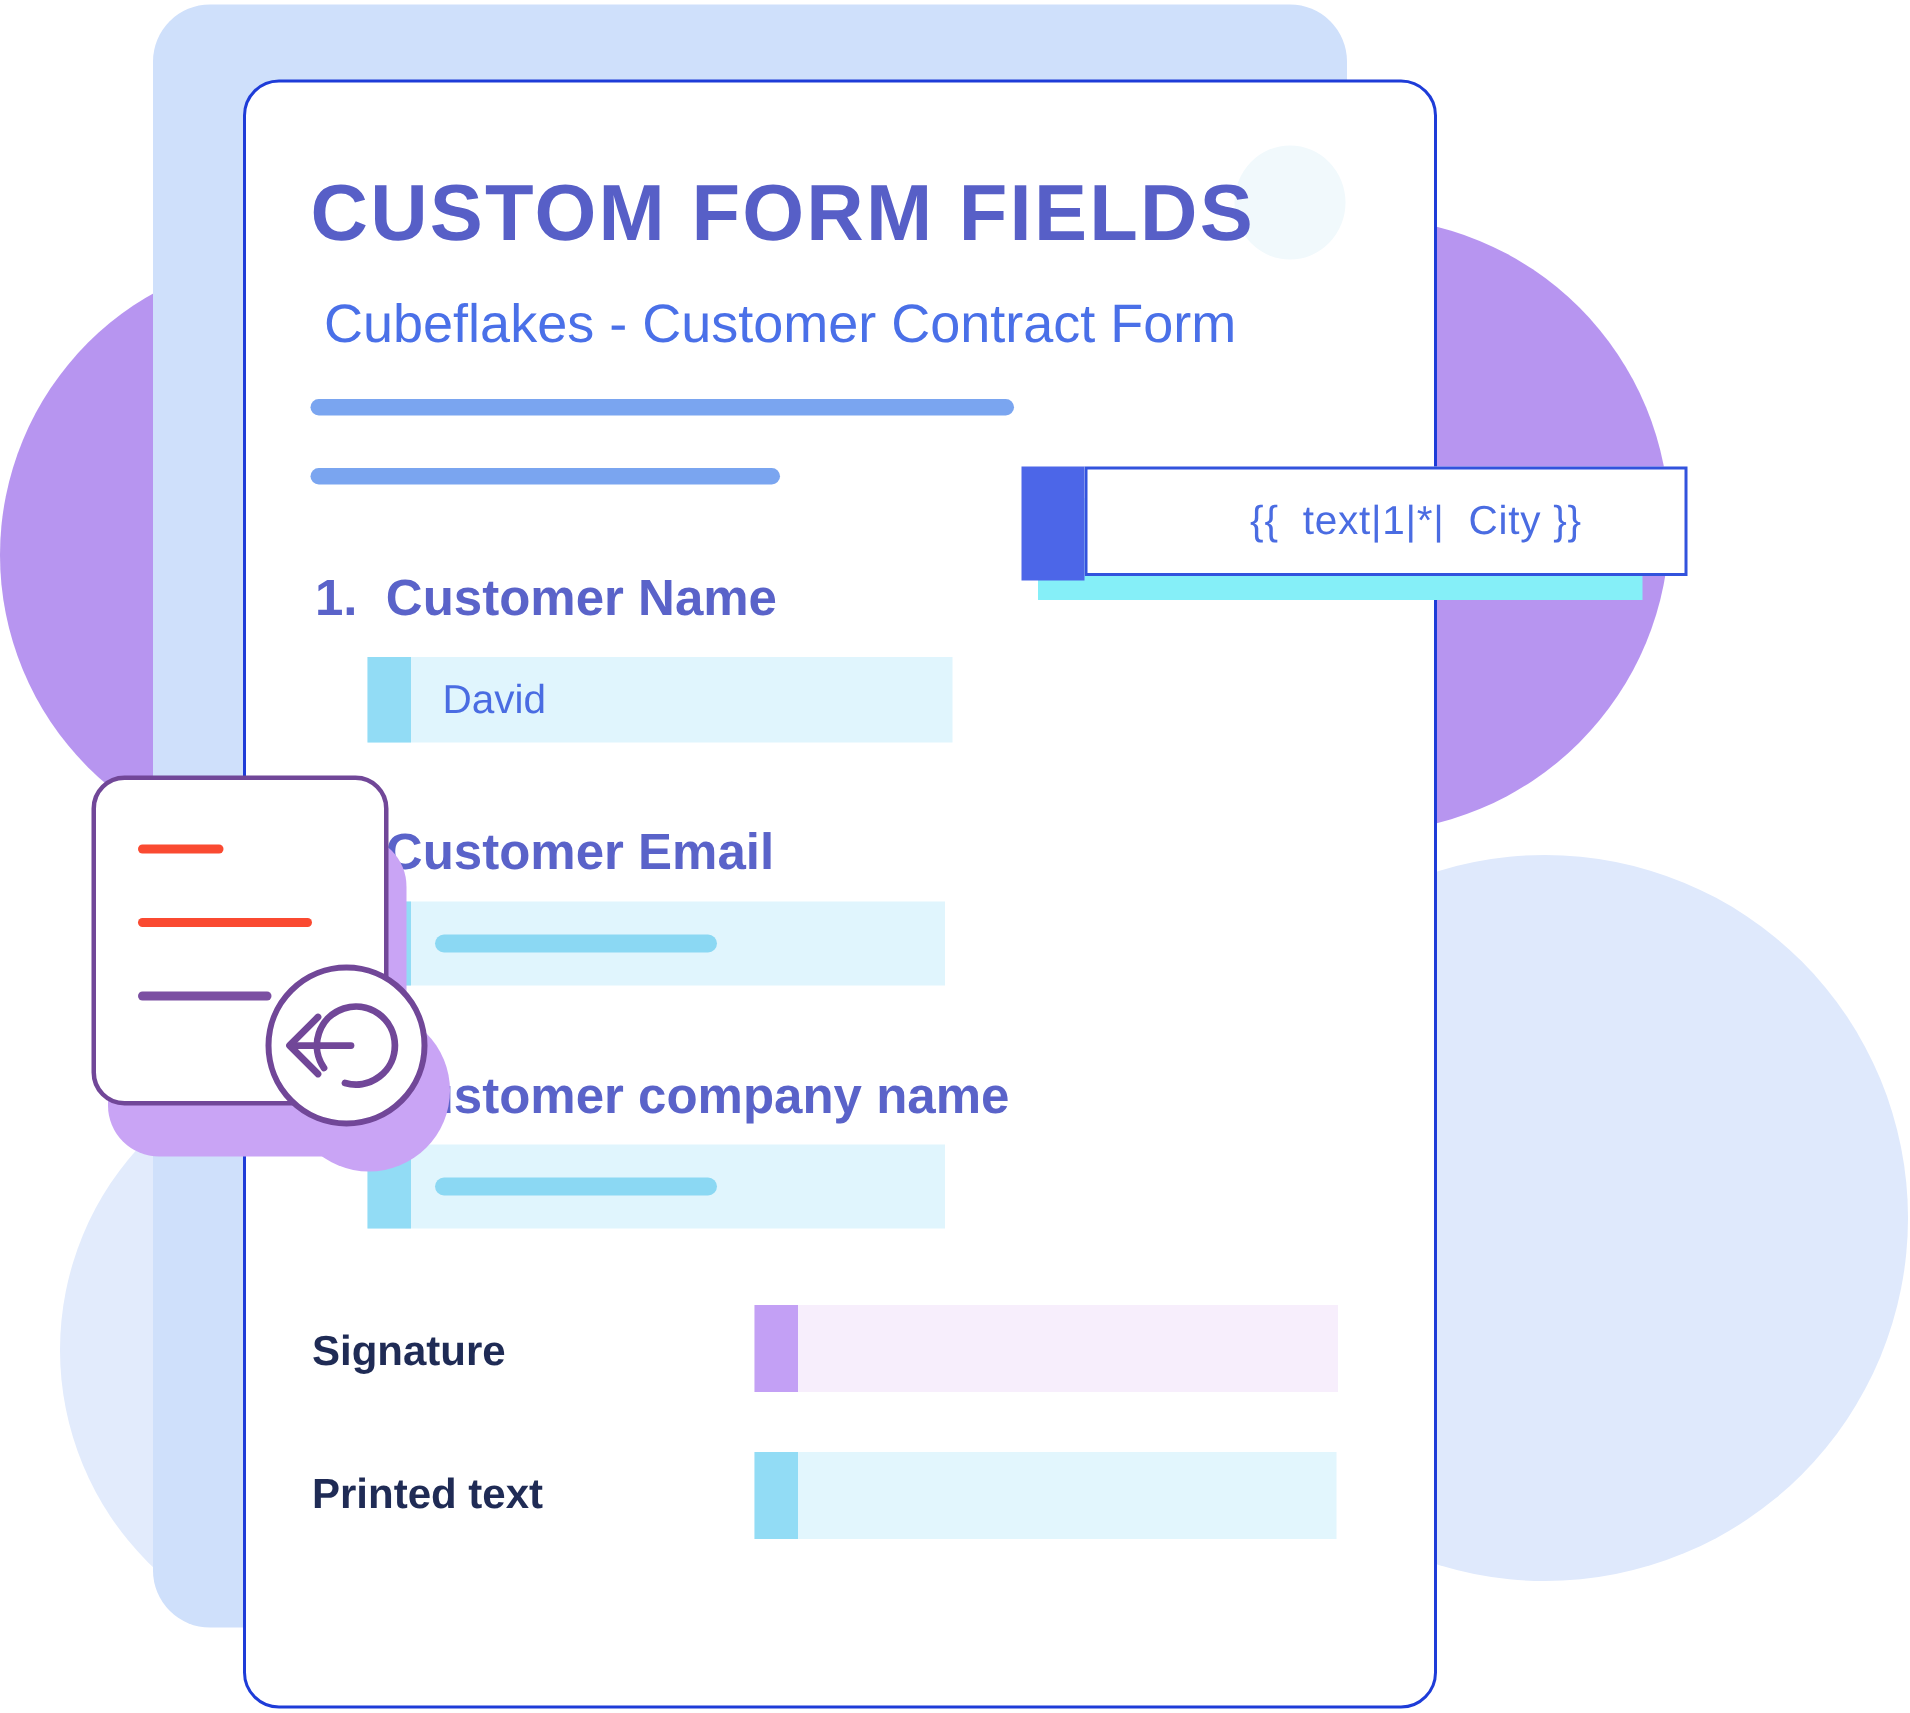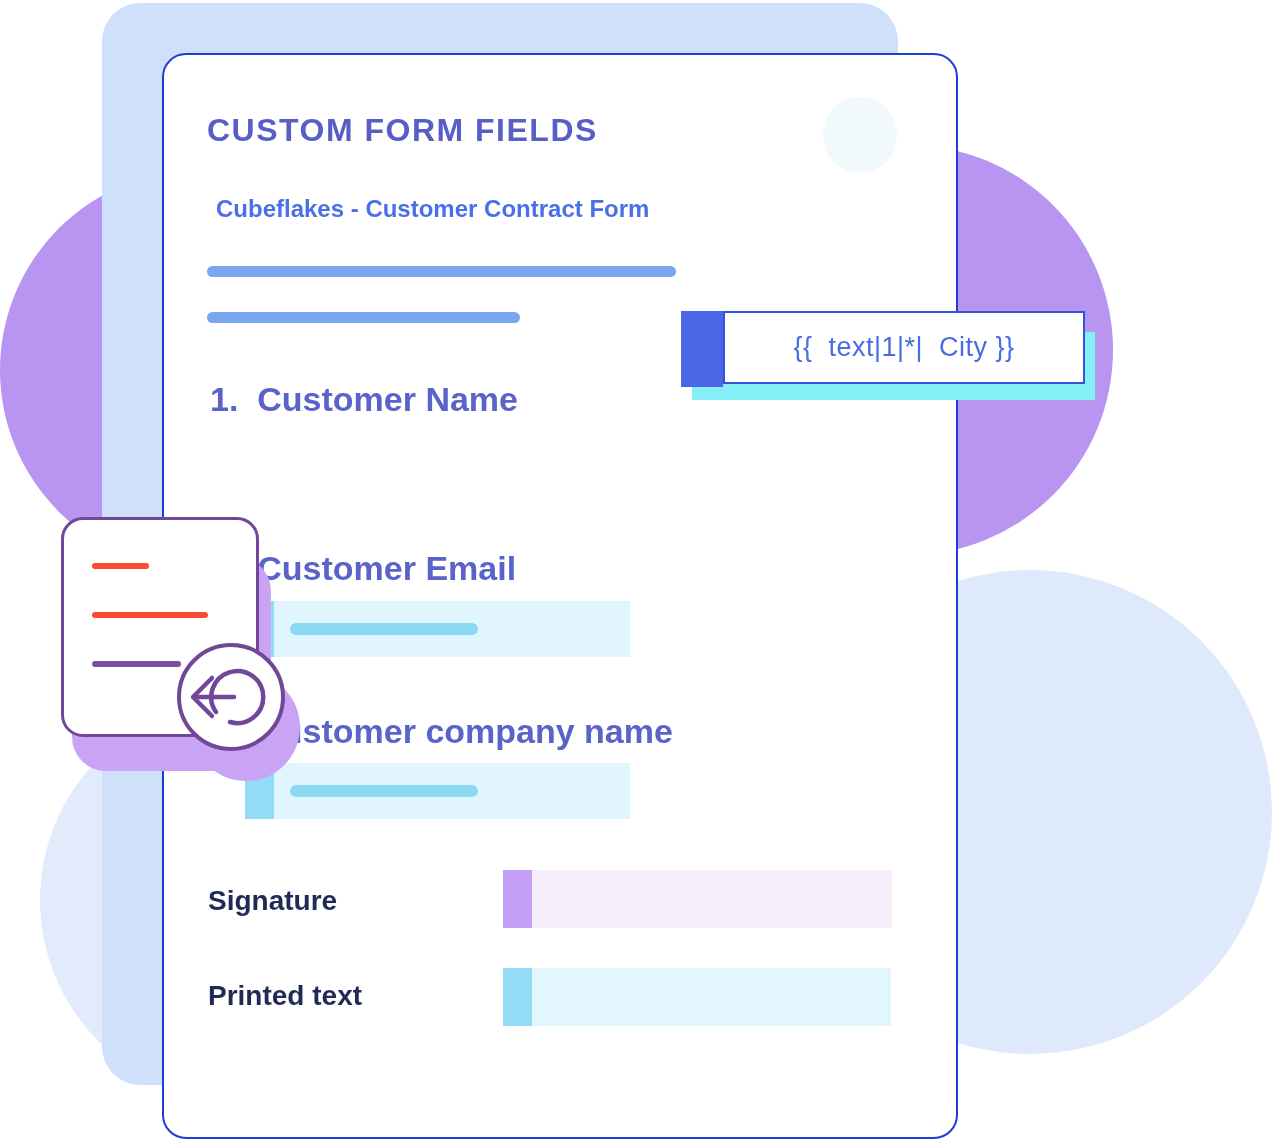--- a/index.html
+++ b/index.html
@@ -14,24 +14,24 @@
   .blue-blob-bg{background:#e2ebfc;}
   .bg-sheet{
     background:#cfe0fb;border-radius:38px;
   }
   
   .form-card{
     background:#ffffff;border:2px solid #1e3cd8;border-radius:24px;
   }
   .hl-ellipse{background:#f1f9fc;border-radius:50%;}
   .title{
-    color:#575fc7;font-size:32px;font-weight:bold;letter-spacing:1.5px;white-space:pre;
+    color:#575fc7;font-size:53px;font-weight:bold;letter-spacing:1.5px;white-space:pre;
   }
   .subtitle{
-    color:#4a70e8;font-size:24px;font-weight:bold;white-space:pre;
+    color:#4a70e8;font-size:36px;font-weight:normal;white-space:pre;
   }
   .rule{background:#7aa5f0;border-radius:6px;height:11px;}
   .field-label{
     color:#5a63c9;font-size:34px;font-weight:bold;white-space:pre;
   }
   .navy-label{
     color:#1f2b55;font-size:28px;font-weight:bold;white-space:pre;
   }
   .input-field{background:#e0f5fd;}
   .input-accent{position:absolute;left:0;top:0;width:29px;height:100%;background:#92dcf5;}
@@ -42,21 +42,21 @@
   .ph-line{position:absolute;left:45px;top:22px;width:188px;height:12px;border-radius:6px;background:#8bd8f3;}
   .sig-field{background:#f7eefc;}
   .sig-accent{position:absolute;left:0;top:0;width:29px;height:100%;background:#c3a0f5;}
   .print-field{background:#e2f6fd;}
   
   .token-shadow{background:#85eff8;}
   .token-handle{background:#4c66e8;}
   .token-box{
     background:#ffffff;border:2.5px solid #3253dd;
     display:flex;align-items:center;justify-content:center;
-    color:#4a6ce2;font-size:27px;white-space:pre;letter-spacing:0.5px;
+    color:#4a6ce2;font-size:27px;white-space:pre;letter-spacing:0.5px;padding-left:40px;
   }
   
   .doc-blob{background:#c9a4f5;}
   .doc-sheet{background:#ffffff;border:3.5px solid #714798;border-radius:22px;}
   .doc-line{position:absolute;height:6px;border-radius:3px;}
   .doc-line.red{background:#fa4a31;}
   .doc-line.purple{background:#7b4fa2;}
 </style>
 </head>
 <body>
@@ -75,20 +75,24 @@
   <div class="abs hl-ellipse" style="left:823px;top:97px;width:74px;height:76px;"></div>
 
   <div class="abs title" style="left:207px;top:112px;">CUSTOM FORM FIELDS</div>
 
   <div class="abs subtitle" style="left:216px;top:195px;">Cubeflakes - Customer Contract Form</div>
 
   <div class="abs rule" style="left:207px;top:266px;width:469px;"></div>
   <div class="abs rule" style="left:207px;top:312px;width:313px;"></div>
 
   <div class="abs field-label" style="left:210px;top:380px;">1.  Customer Name</div>
+  <div class="abs input-field" style="left:245px;top:438px;width:390px;height:57px;">
+    <div class="input-accent"></div>
+    <div class="input-value">David</div>
+  </div>
 
   <div class="abs field-label" style="left:210px;top:549px;">2.  Customer Email</div>
   <div class="abs input-field" style="left:245px;top:601px;width:385px;height:56px;">
     <div class="input-accent"></div>
     <div class="ph-line"></div>
   </div>
 
   <div class="abs field-label" style="left:210px;top:712px;">3.  Customer company name</div>
   <div class="abs input-field" style="left:245px;top:763px;width:385px;height:56px;">
     <div class="input-accent"></div>

